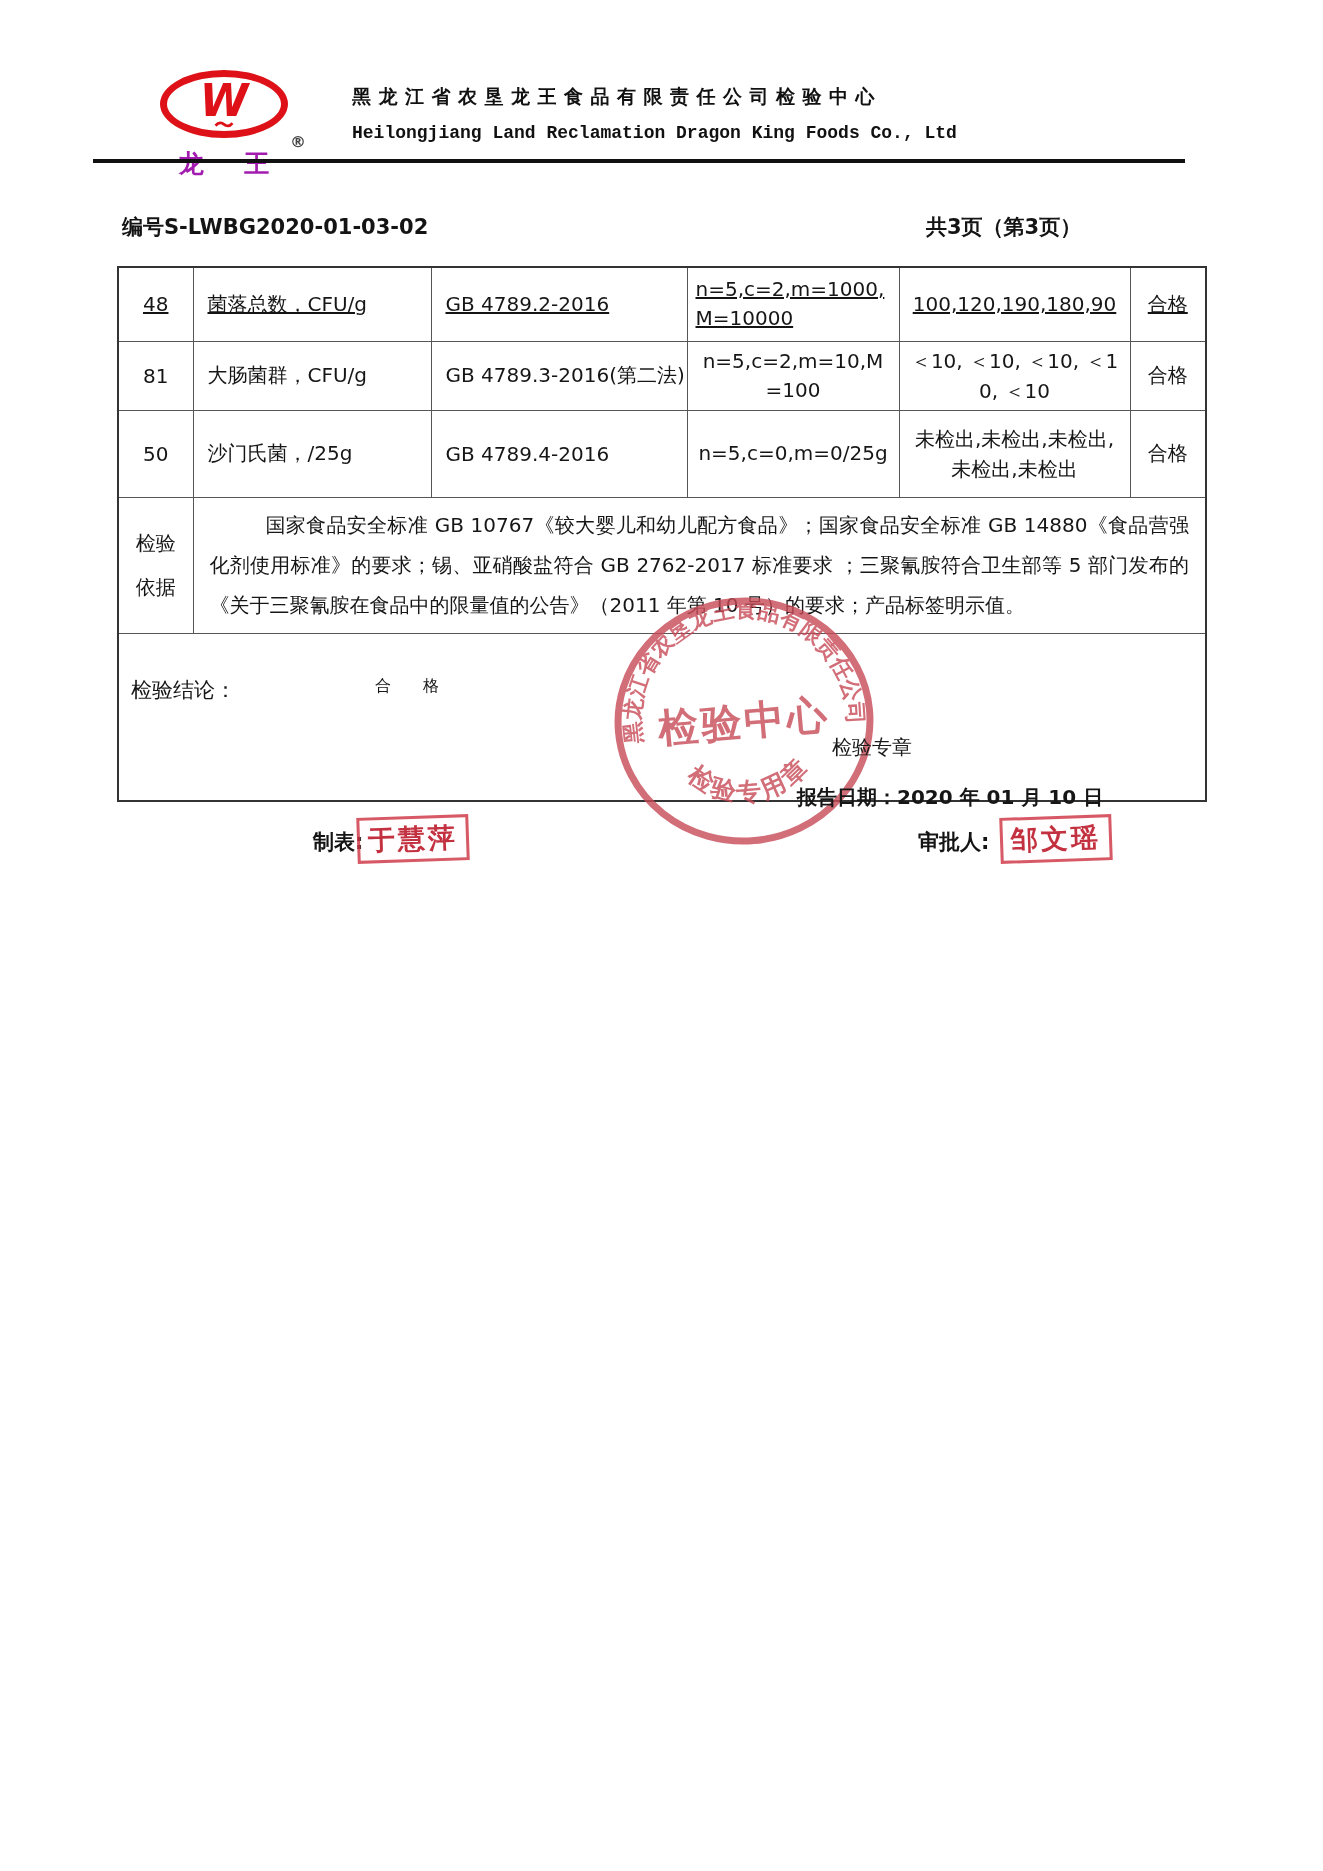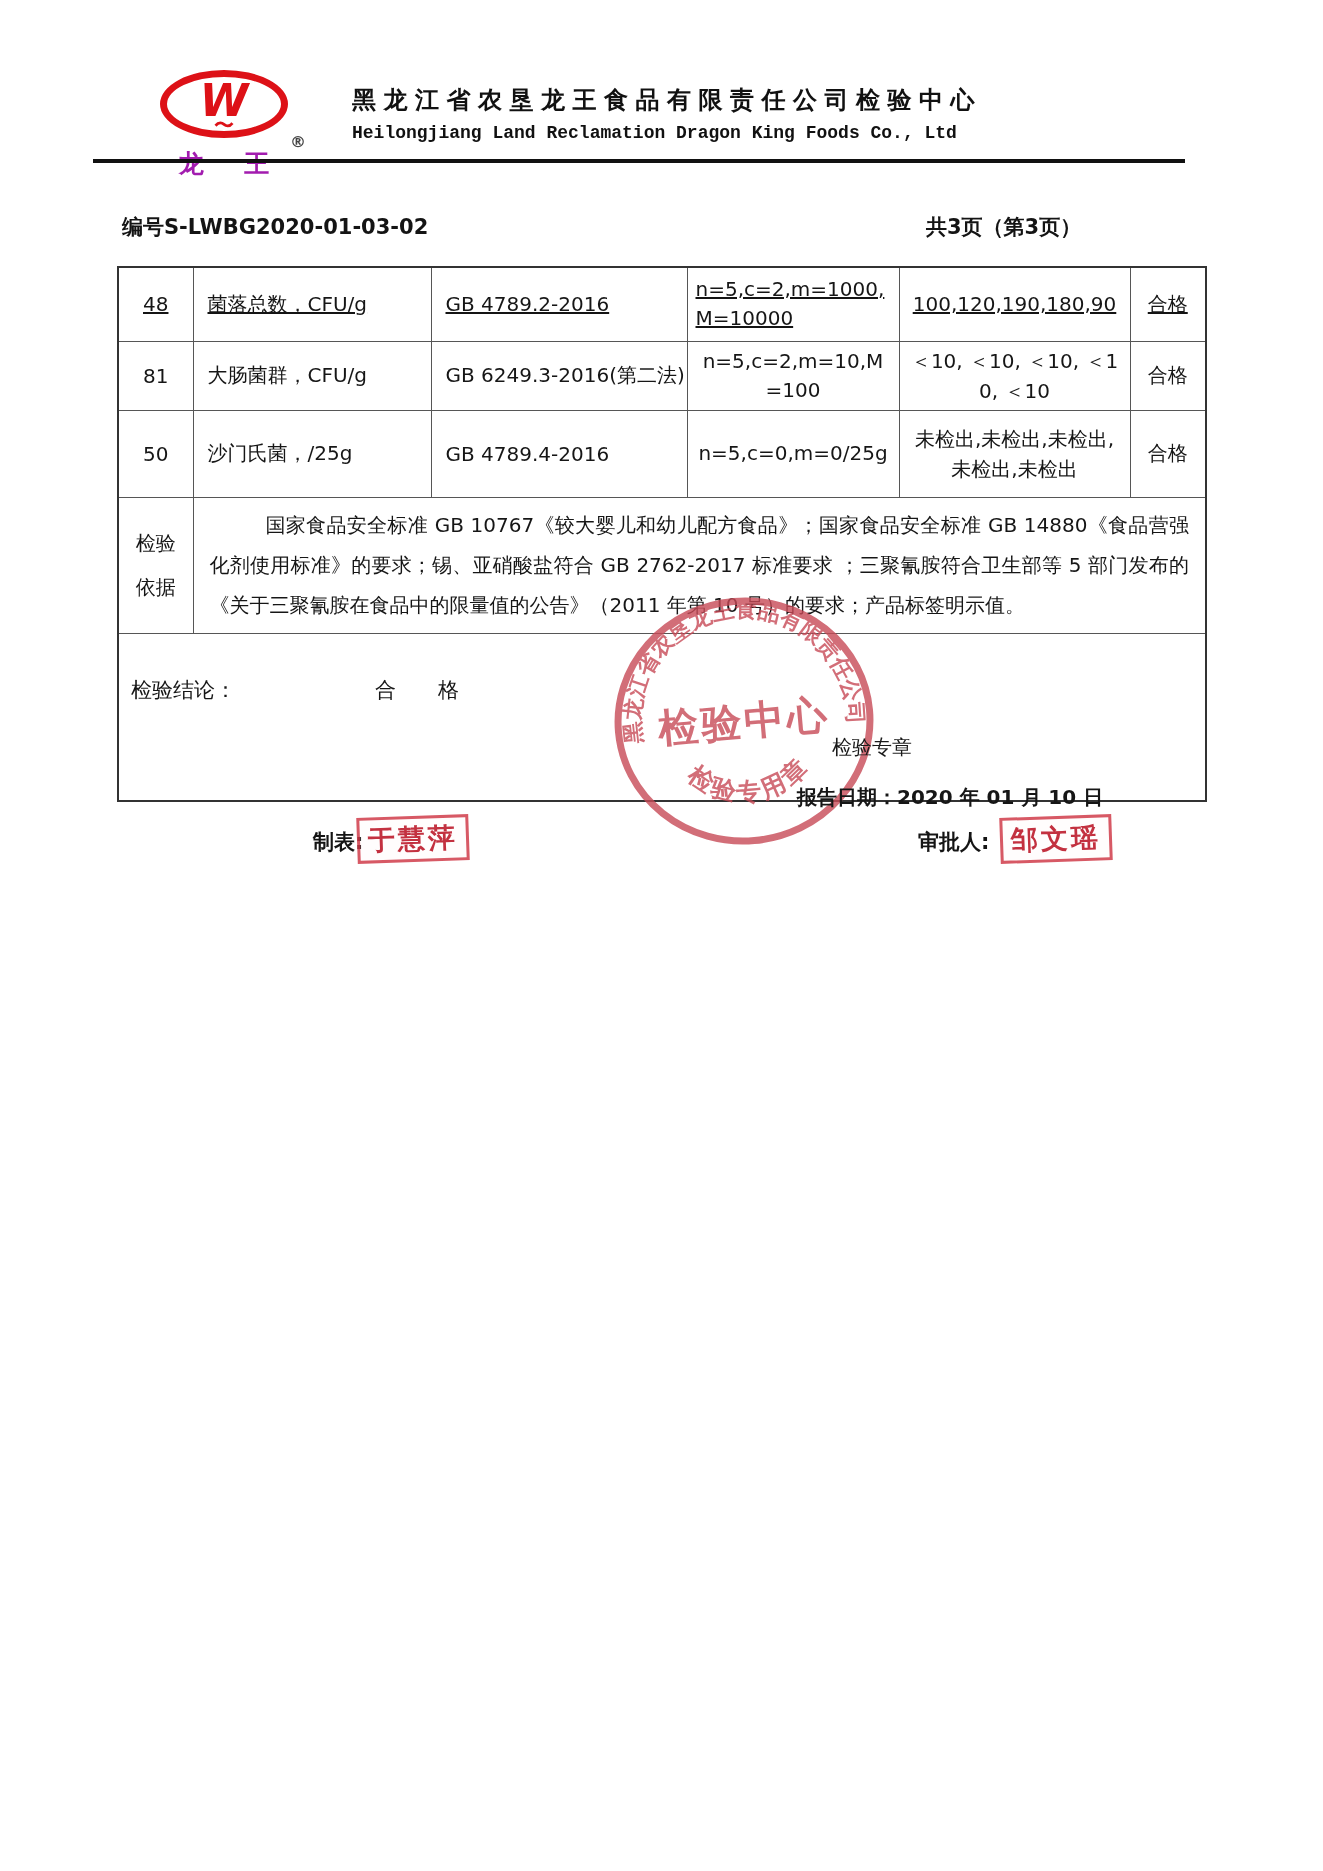--- a/index.html
+++ b/index.html
@@ -11,42 +11,42 @@
   
   .logo { position:absolute; left:160px; top:70px; width:150px; }
   .logo-oval {
     width:128px; height:68px; border:7px solid #dd1117; border-radius:50%;
     display:flex; align-items:center; justify-content:center; position:relative;
   }
   .logo-w { font-size:44px; font-weight:bold; font-style:italic; color:#dd1117; line-height:1; margin-top:-6px; }
   .logo-wave { position:absolute; bottom:-4px; left:50%; transform:translateX(-50%); color:#dd1117; font-size:20px; font-weight:bold; line-height:1; }
   .logo-reg { position:absolute; right:4px; top:62px; color:#444; font-size:16px; font-weight:bold; }
   .logo-brand { margin-top:9px; width:128px; text-align:center; color:#a21caf; font-size:25px; font-weight:bold; letter-spacing:16px; text-indent:16px; }
-  .title-cn { position:absolute; left:352px; top:84px; font-size:24px; font-weight:bold; letter-spacing:7.5px; color:#111; }
+  .title-cn { position:absolute; left:352px; top:84px; font-size:19px; font-weight:bold; letter-spacing:7.5px; color:#111; }
   .title-en { position:absolute; left:352px; top:123px; font-size:18px; font-weight:bold; font-family:"Liberation Mono","DejaVu Sans Mono",monospace; color:#111; }
   .header-rule { position:absolute; left:93px; top:159px; width:1092px; height:4px; background:#111; }
   
   .doc-no   { position:absolute; left:122px; top:213px; font-size:21px; font-weight:bold; }
   .page-info{ position:absolute; left:926px; top:213px; font-size:21px; font-weight:bold; }
   
   table.report { position:absolute; left:117px; top:266px; width:1088px; border-collapse:collapse; table-layout:fixed; border:2px solid #333; }
   table.report td { border:1px solid #565656; vertical-align:middle; font-size:20px; color:#161616; }
   td.c { text-align:center; }
   td.item, td.method { text-align:left; padding-left:14px; }
   td.method, td.req, td.result { font-size:19px; }
   td.req  { padding:4px 8px; word-break:break-all; line-height:1.45; }
   td.req.left { text-align:left; }
   td.result { padding:4px 10px; word-break:break-all; line-height:1.5; text-align:center; }
   tr.r48 { height:74px;text-decoration:underline; } tr.r49 { height:65px; } tr.r50 { height:87px; }
   tr.basis { height:136px; } tr.concl { height:168px; }
   td.basis-label { text-align:center; font-size:21px; line-height:44px; }
   td.basis-text { padding:6px 16px; text-indent:56px; line-height:40px; text-align:justify; font-size:20px;margin-top:12px; }
   td.concl-cell { position:relative; overflow:visible; }
   .concl-label { position:absolute; left:12px;  top:42px; font-size:21px; }
-  .concl-value { position:absolute; left:256px; top:42px; font-size:21px; white-space:pre; }
+  .concl-value { position:absolute; left:256px; top:42px; font-size:16px; white-space:pre; }
   .stamp-caption { position:absolute; left:713px; top:100px; font-size:20px; color:#1a1a1a; }
   .report-date   { position:absolute; left:678px; top:150px; font-size:20px; font-weight:bold; }
   
   .stamp { position:absolute; left:490px; top:-41px; width:270px; height:256px; opacity:.8; transform:rotate(-5deg); pointer-events:none; }
   
   .prep-label { position:absolute; left:313px; top:828px; font-size:21px; font-weight:bold; }
   .appr-label { position:absolute; left:918px; top:828px; font-size:21px; font-weight:bold; }
   .name-stamp {
     position:absolute; border:3px solid rgba(205,48,62,.8); color:rgba(190,32,48,.92);
     font-size:27px; font-weight:bold; letter-spacing:3px; padding:2px 8px; transform:rotate(-2deg);
@@ -89,21 +89,21 @@
         <td class="c">48</td>
         <td class="item">菌落总数，CFU/g</td>
         <td class="method">GB 4789.2-2016</td>
         <td class="req left">n=5,c=2,m=1000,M=10000</td>
         <td class="result">100,120,190,180,90</td>
         <td class="c">合格</td>
       </tr>
       <tr class="r49">
         <td class="c">81</td>
         <td class="item">大肠菌群，CFU/g</td>
-        <td class="method">GB 6249.3-2016(第二法)</td>
+        <td class="method">GB 4789.3-2016(第二法)</td>
         <td class="req c">n=5,c=2,m=10,M=100</td>
         <td class="result">＜10, ＜10, ＜10, ＜10, ＜10</td>
         <td class="c">合格</td>
       </tr>
       <tr class="r50">
         <td class="c">50</td>
         <td class="item">沙门氏菌，/25g</td>
         <td class="method">GB 4789.4-2016</td>
         <td class="req c">n=5,c=0,m=0/25g</td>
         <td class="result">未检出,未检出,未检出,未检出,未检出</td>

